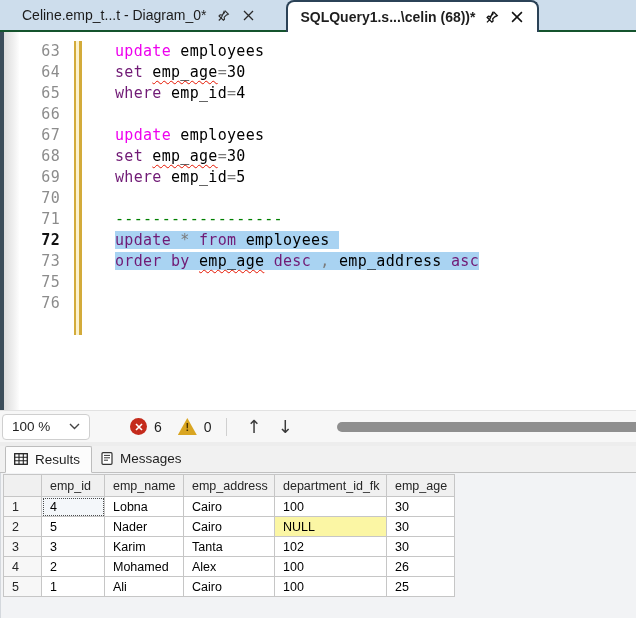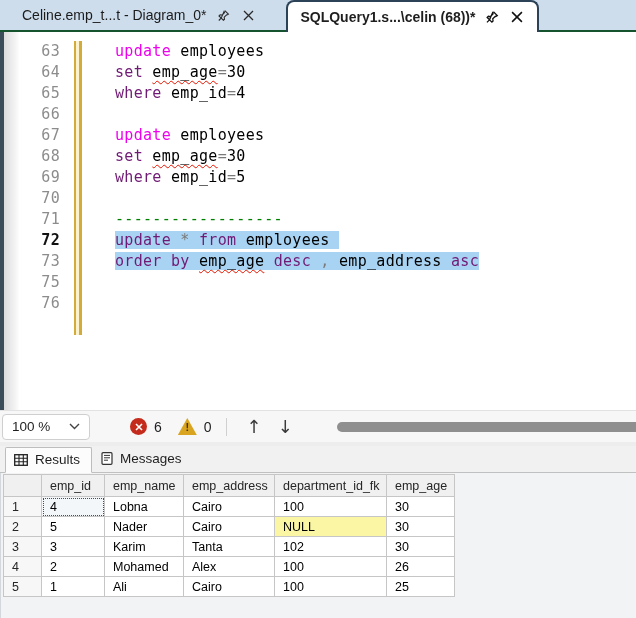--- a/index.html
+++ b/index.html
@@ -63,21 +63,21 @@
   .warn-icon span { font-size:11px; font-weight:bold; color:#4a3200; line-height:15px; }
   .tb-sep { width:1px; height:18px; background:#d0d0d0; margin:0 12px 0 14px; }
   .nav-arrow { font-size:18px; color:#3a3a3a; padding:0 8px; font-family:"DejaVu Sans", sans-serif; }
   .hscroll { flex:1 1 auto; margin-left:36px; align-self:center; height:10px;
     background:#8f8f8f; border-radius:6px 0 0 6px; }
 
   .splitter { height:4px; background:#ededed; }
 
   
   .results-tabstrip { height:27px; background:#f1f1f1; border-bottom:1px solid #c0c0c0;
-    display:flex; align-items:flex-end; padding-left:5px; }
+    display:flex; padding-left:5px; }
   .res-tab { display:flex; align-items:center; gap:7px; font-size:13.5px; color:#1e1e1e;
     padding:4px 11px 5px 8px; border:1px solid transparent; }
   .res-tab.active { background:#fcfcfc; border:1px solid #bdbdbd; border-bottom:1px solid #fcfcfc;
     margin-bottom:-1px; border-radius:2px 2px 0 0; }
   .res-tab svg { display:block; }
 
   
   .results-pane { height:145px; background:#f2f3f5; padding:1px 0 0 2px; border-left:1px solid #d4d8dd; }
   table.grid { border-collapse:collapse; table-layout:fixed; background:#fff;
     font-size:12.5px; color:#000; }

